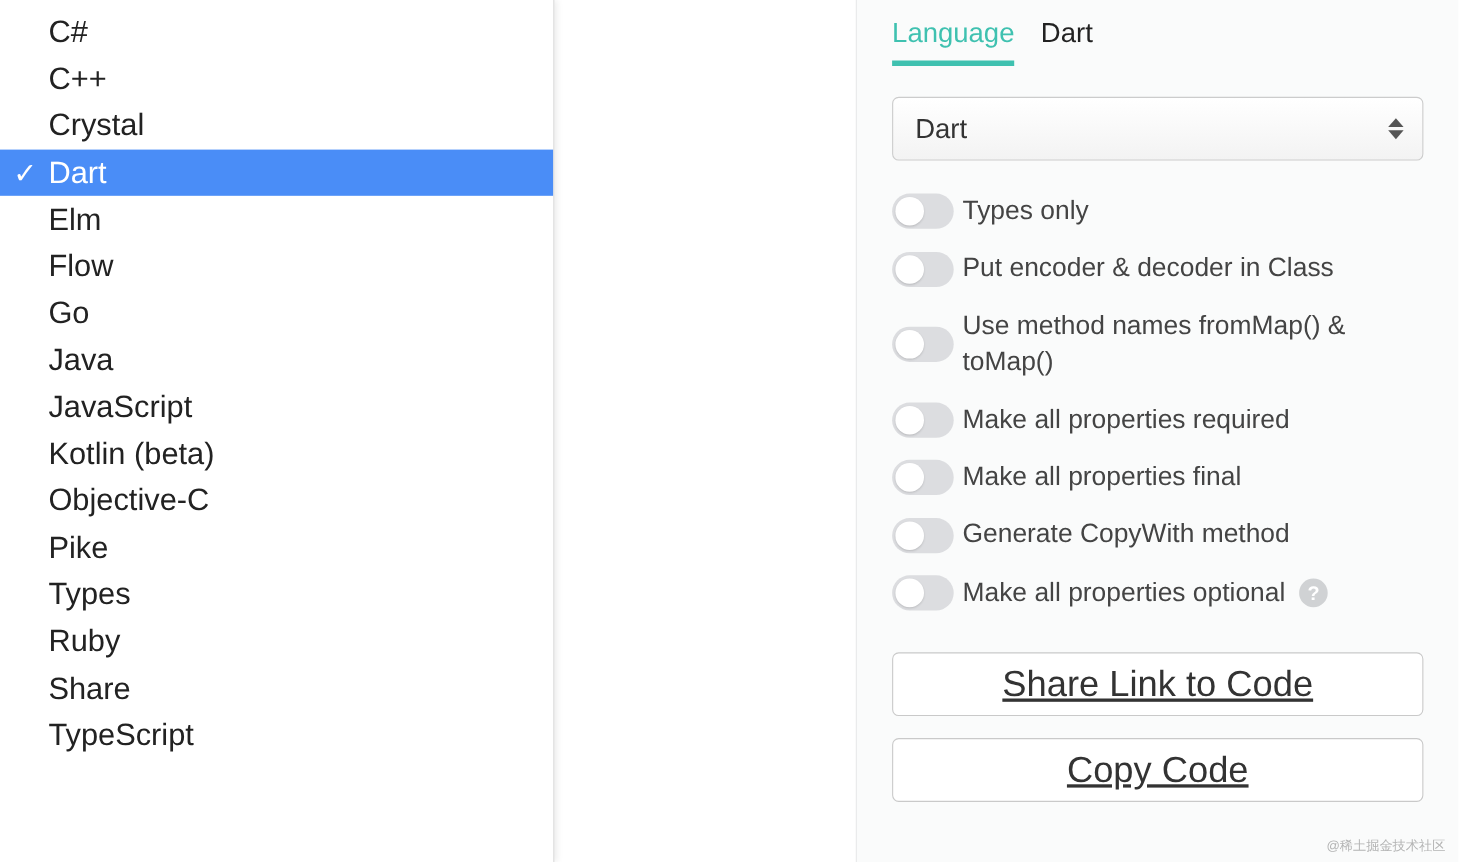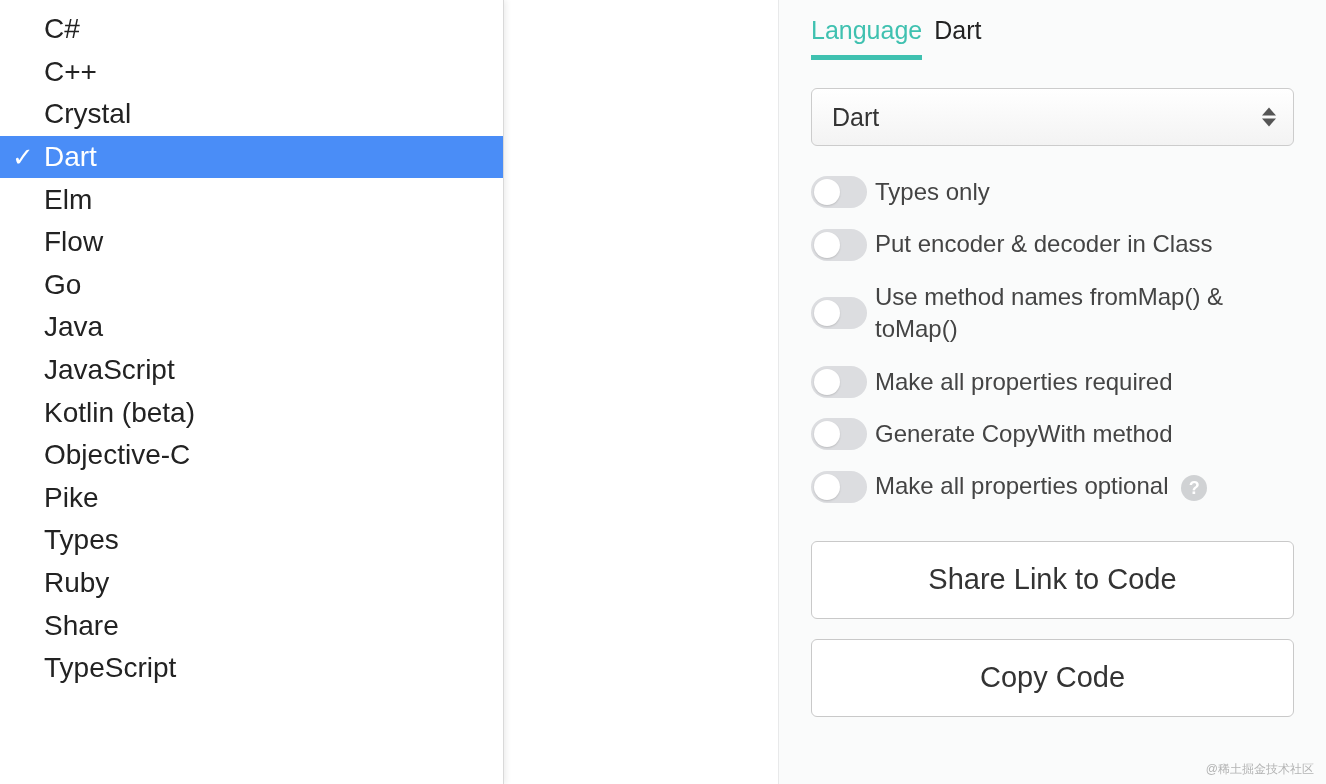--- a/index.html
+++ b/index.html
@@ -62,21 +62,21 @@
       height: 100%;
       background: #fafbfb;
       border-left: 1px solid #e8e9ea;
       padding: 16px 32px 0 32px;
       display: flex;
       flex-direction: column;
     }
 
     .tabs {
       display: flex;
-      gap: 12px;
+      gap: 24px;
       margin-bottom: 28px;
     }
     .tab {
       font-size: 25px;
       padding-bottom: 10px;
       cursor: pointer;
       color: #222;
       border-bottom: 5px solid transparent;
     }
     .tab.active {
@@ -167,30 +167,31 @@
       flex: 0 0 auto;
     }
 
     .action-buttons {
       margin-top: 18px;
       display: flex;
       flex-direction: column;
       gap: 20px;
     }
     .btn {
-      height: 78px;
+      height: 58px;
       border: 1px solid #c9c9c9;
       border-radius: 6px;
       background: #fff;
-      font-size: 29px;
+      font-size: 33px;
       color: #333;
       display: flex;
       align-items: center;
       justify-content: center;
       cursor: pointer;
+      text-decoration: underline;
     }
 
     .watermark {
       position: absolute;
       right: 12px;
       bottom: 6px;
       font-size: 12px;
       color: rgba(120,120,120,0.55);
       pointer-events: none;
     }
@@ -296,20 +297,24 @@
       <div class="toggle-row">
         <div class="toggle"></div>
         <div class="toggle-label">Use method names fromMap() &amp; toMap()</div>
       </div>
       <div class="toggle-row">
         <div class="toggle"></div>
         <div class="toggle-label">Make all properties required</div>
       </div>
       <div class="toggle-row">
         <div class="toggle"></div>
+        <div class="toggle-label">Make all properties final</div>
+      </div>
+      <div class="toggle-row">
+        <div class="toggle"></div>
         <div class="toggle-label">Generate CopyWith method</div>
       </div>
       <div class="toggle-row">
         <div class="toggle"></div>
         <div class="toggle-label">Make all properties optional <span class="help-icon">?</span></div>
       </div>
     </div>
 
   <div class="action-buttons">
     <div class="btn">

